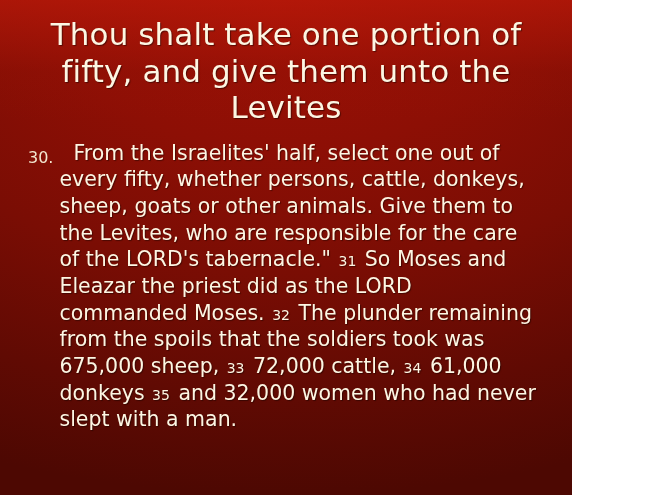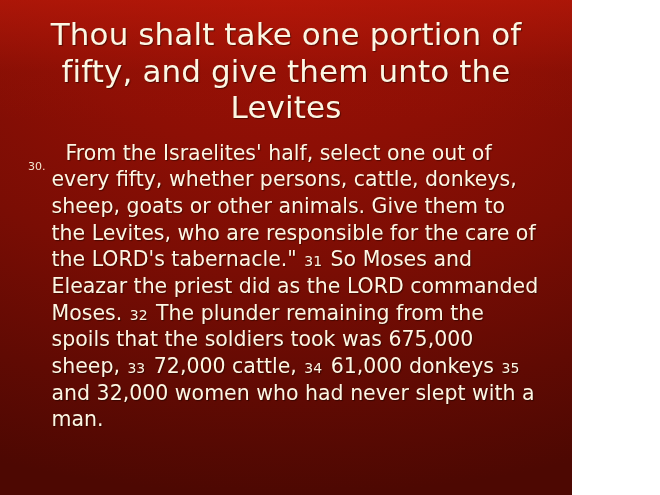--- a/index.html
+++ b/index.html
@@ -43,26 +43,25 @@
   }
   .body-block {
     position: relative;
     margin: 14px 0 0 0;
     padding: 0 30px 0 28px;
     display: flex;
     align-items: flex-start;
   }
   .verse-num-lead {
     color: #f3e6cf;
-    font-size: 11px;
+    font-size: 16px;
     line-height: 1;
     padding-top: 10px;
     flex: 0 0 auto;
     white-space: nowrap;
-    margin-top: 11px;
   }
   .verse-text {
     color: #fdf6e3;
     font-size: 20.5px;
     line-height: 1.30;
     padding-left: 6px;
     text-shadow: 1px 1px 1px rgba(0,0,0,0.40);
     text-indent: 14px;
   }
   .vnum {

